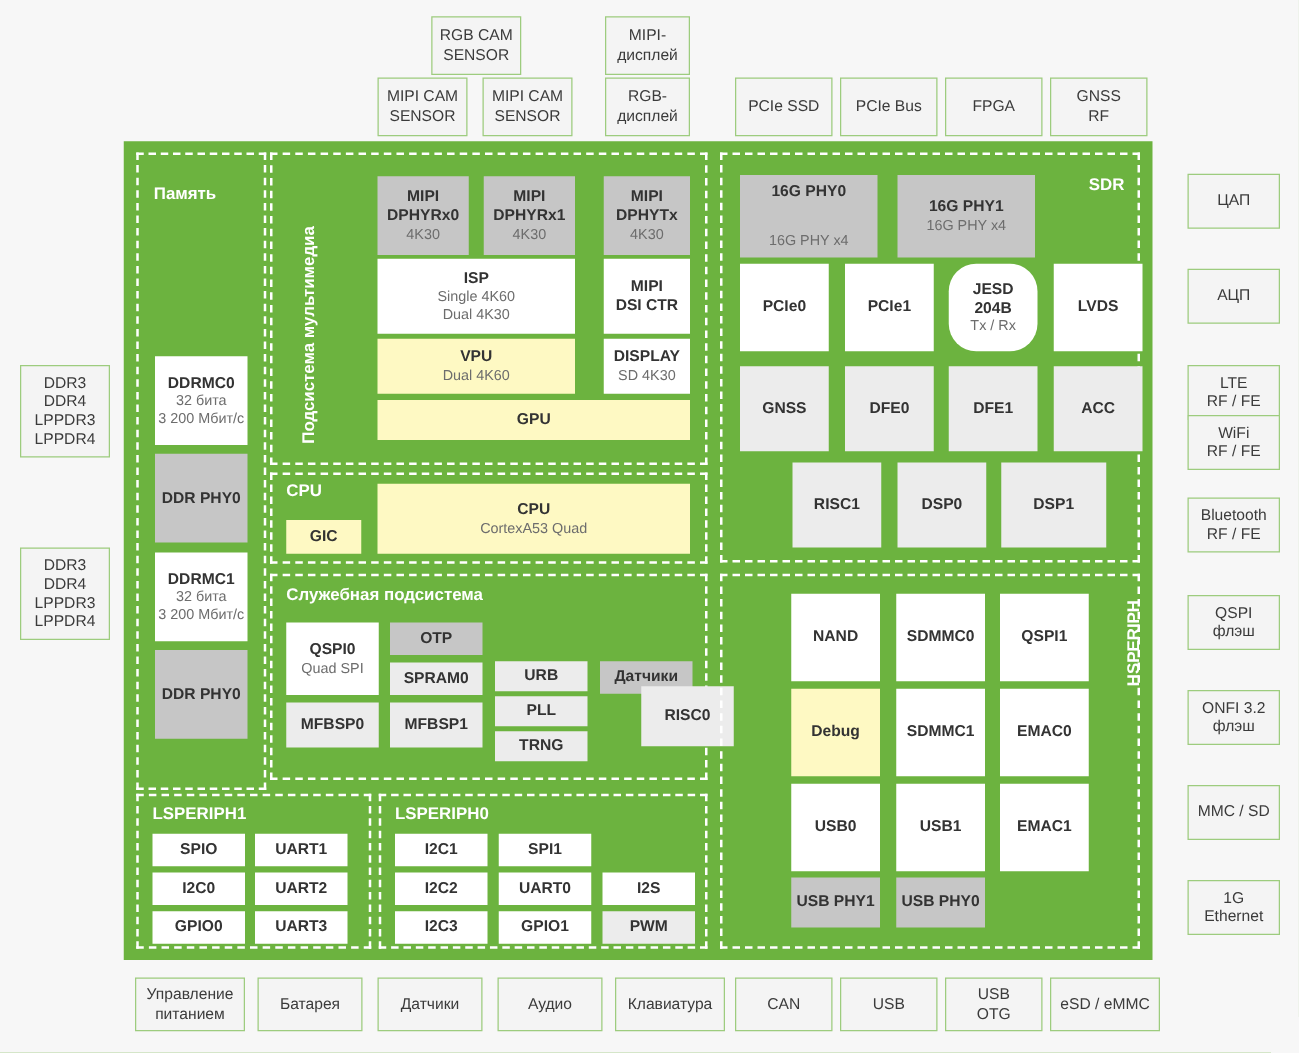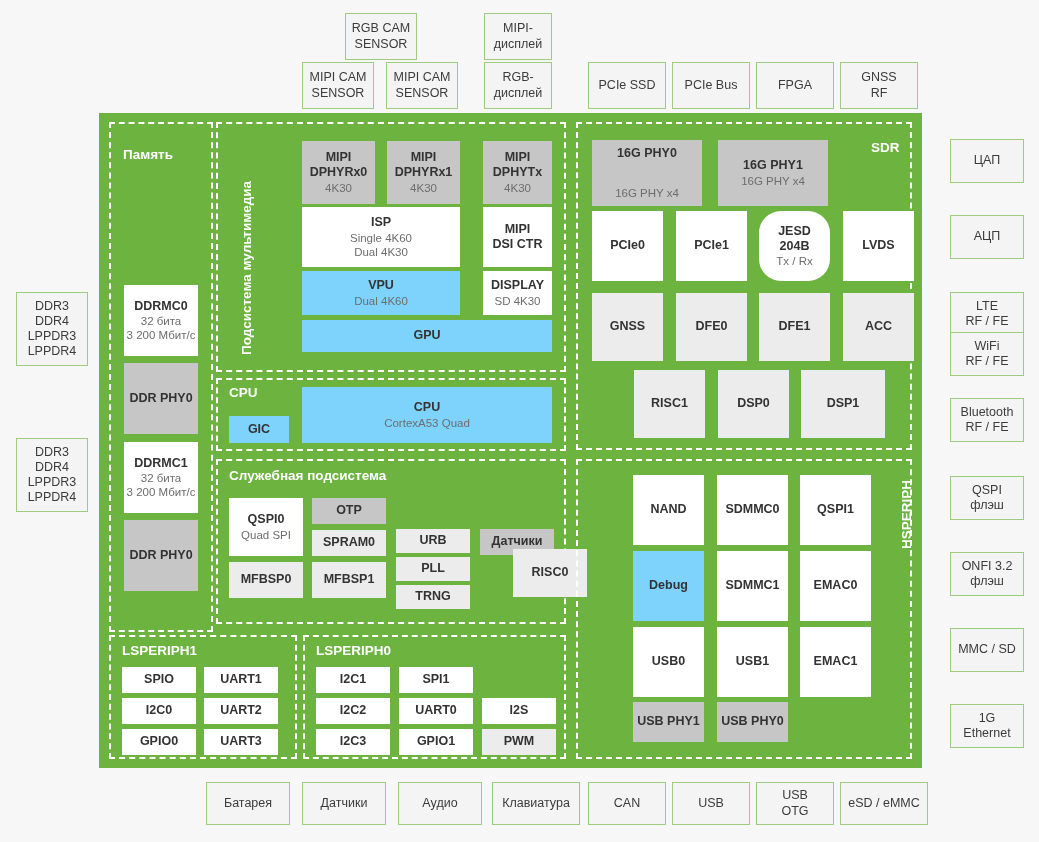--- a/index.html
+++ b/index.html
@@ -59,21 +59,21 @@
     line-height: 1.22;
     color: #3b3b3b;
   }
   .blk .t1 { font-size: 12.5px; font-weight: 700; color: #333; }
   .blk .t2 { font-size: 11.5px; font-weight: 400; color: #6d6d6d; }
   .blk .t3 { font-size: 11.5px; font-weight: 400; color: #6d6d6d; }
 
   .bg-white { background: #ffffff; }
   .bg-gray  { background: #c6c6c6; }
   .bg-lgray { background: #ececec; }
-  .bg-mint  { background: #7dd3fc; }
+  .bg-mint  { background: #fef9c3; }
 
   
   .nowrap { white-space: nowrap; }
 </style>
 </head>
 <body>
 
 <div id="root">
 
   <div class="ext abs" style="left:345px; top:13px; width:72px; height:47px;">
@@ -156,20 +156,24 @@
          <span>флэш</span></div>
   </div>
   <div class="ext abs" style="left:950px; top:628px; width:74px; height:44px;">
     <div><span>MMC / SD</span></div>
   </div>
   <div class="ext abs" style="left:950px; top:704px; width:74px; height:44px;">
     <div><span>1G</span><br>
          <span>Ethernet</span></div>
   </div>
 
+  <div class="ext abs" style="left:108px; top:782px; width:88px; height:43px;">
+    <div><span>Управление</span><br>
+         <span>питанием</span></div>
+  </div>
   <div class="ext abs" style="left:206px; top:782px; width:84px; height:43px;">
     <div><span>Батарея</span></div>
   </div>
   <div class="ext abs" style="left:302px; top:782px; width:84px; height:43px;">
     <div><span>Датчики</span></div>
   </div>
   <div class="ext abs" style="left:398px; top:782px; width:84px; height:43px;">
     <div><span>Аудио</span></div>
   </div>
   <div class="ext abs" style="left:492px; top:782px; width:88px; height:43px;">

